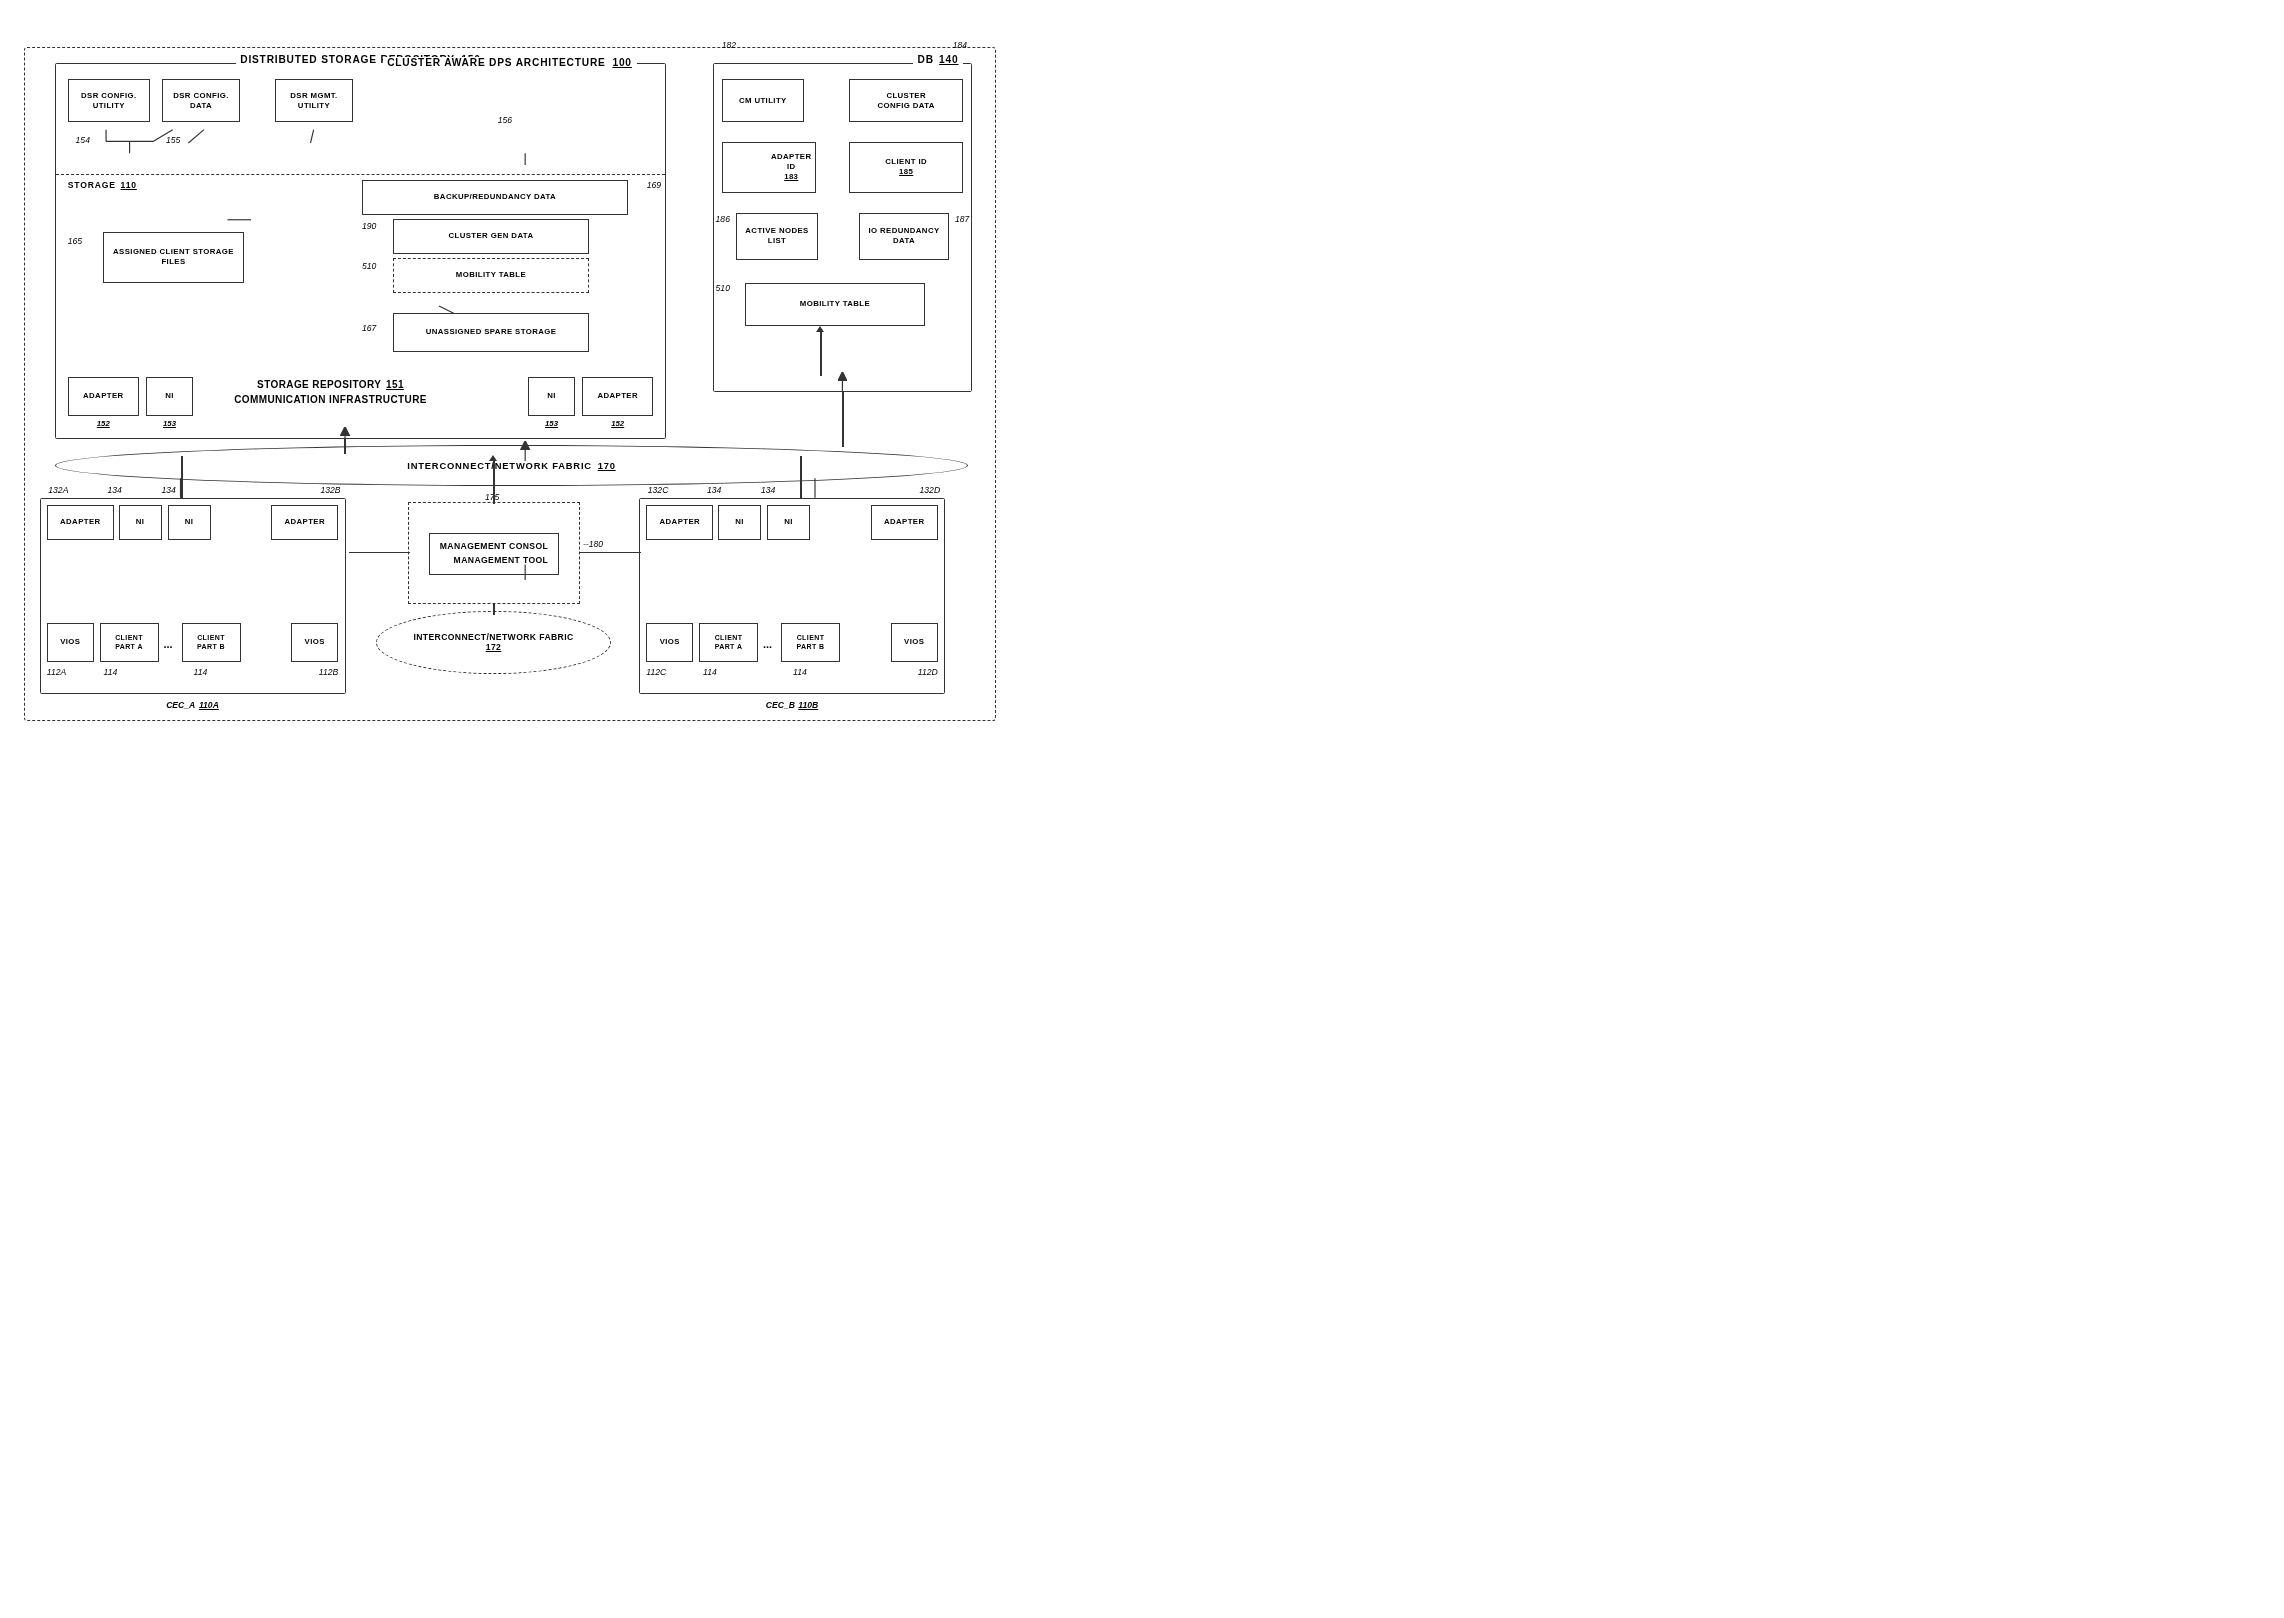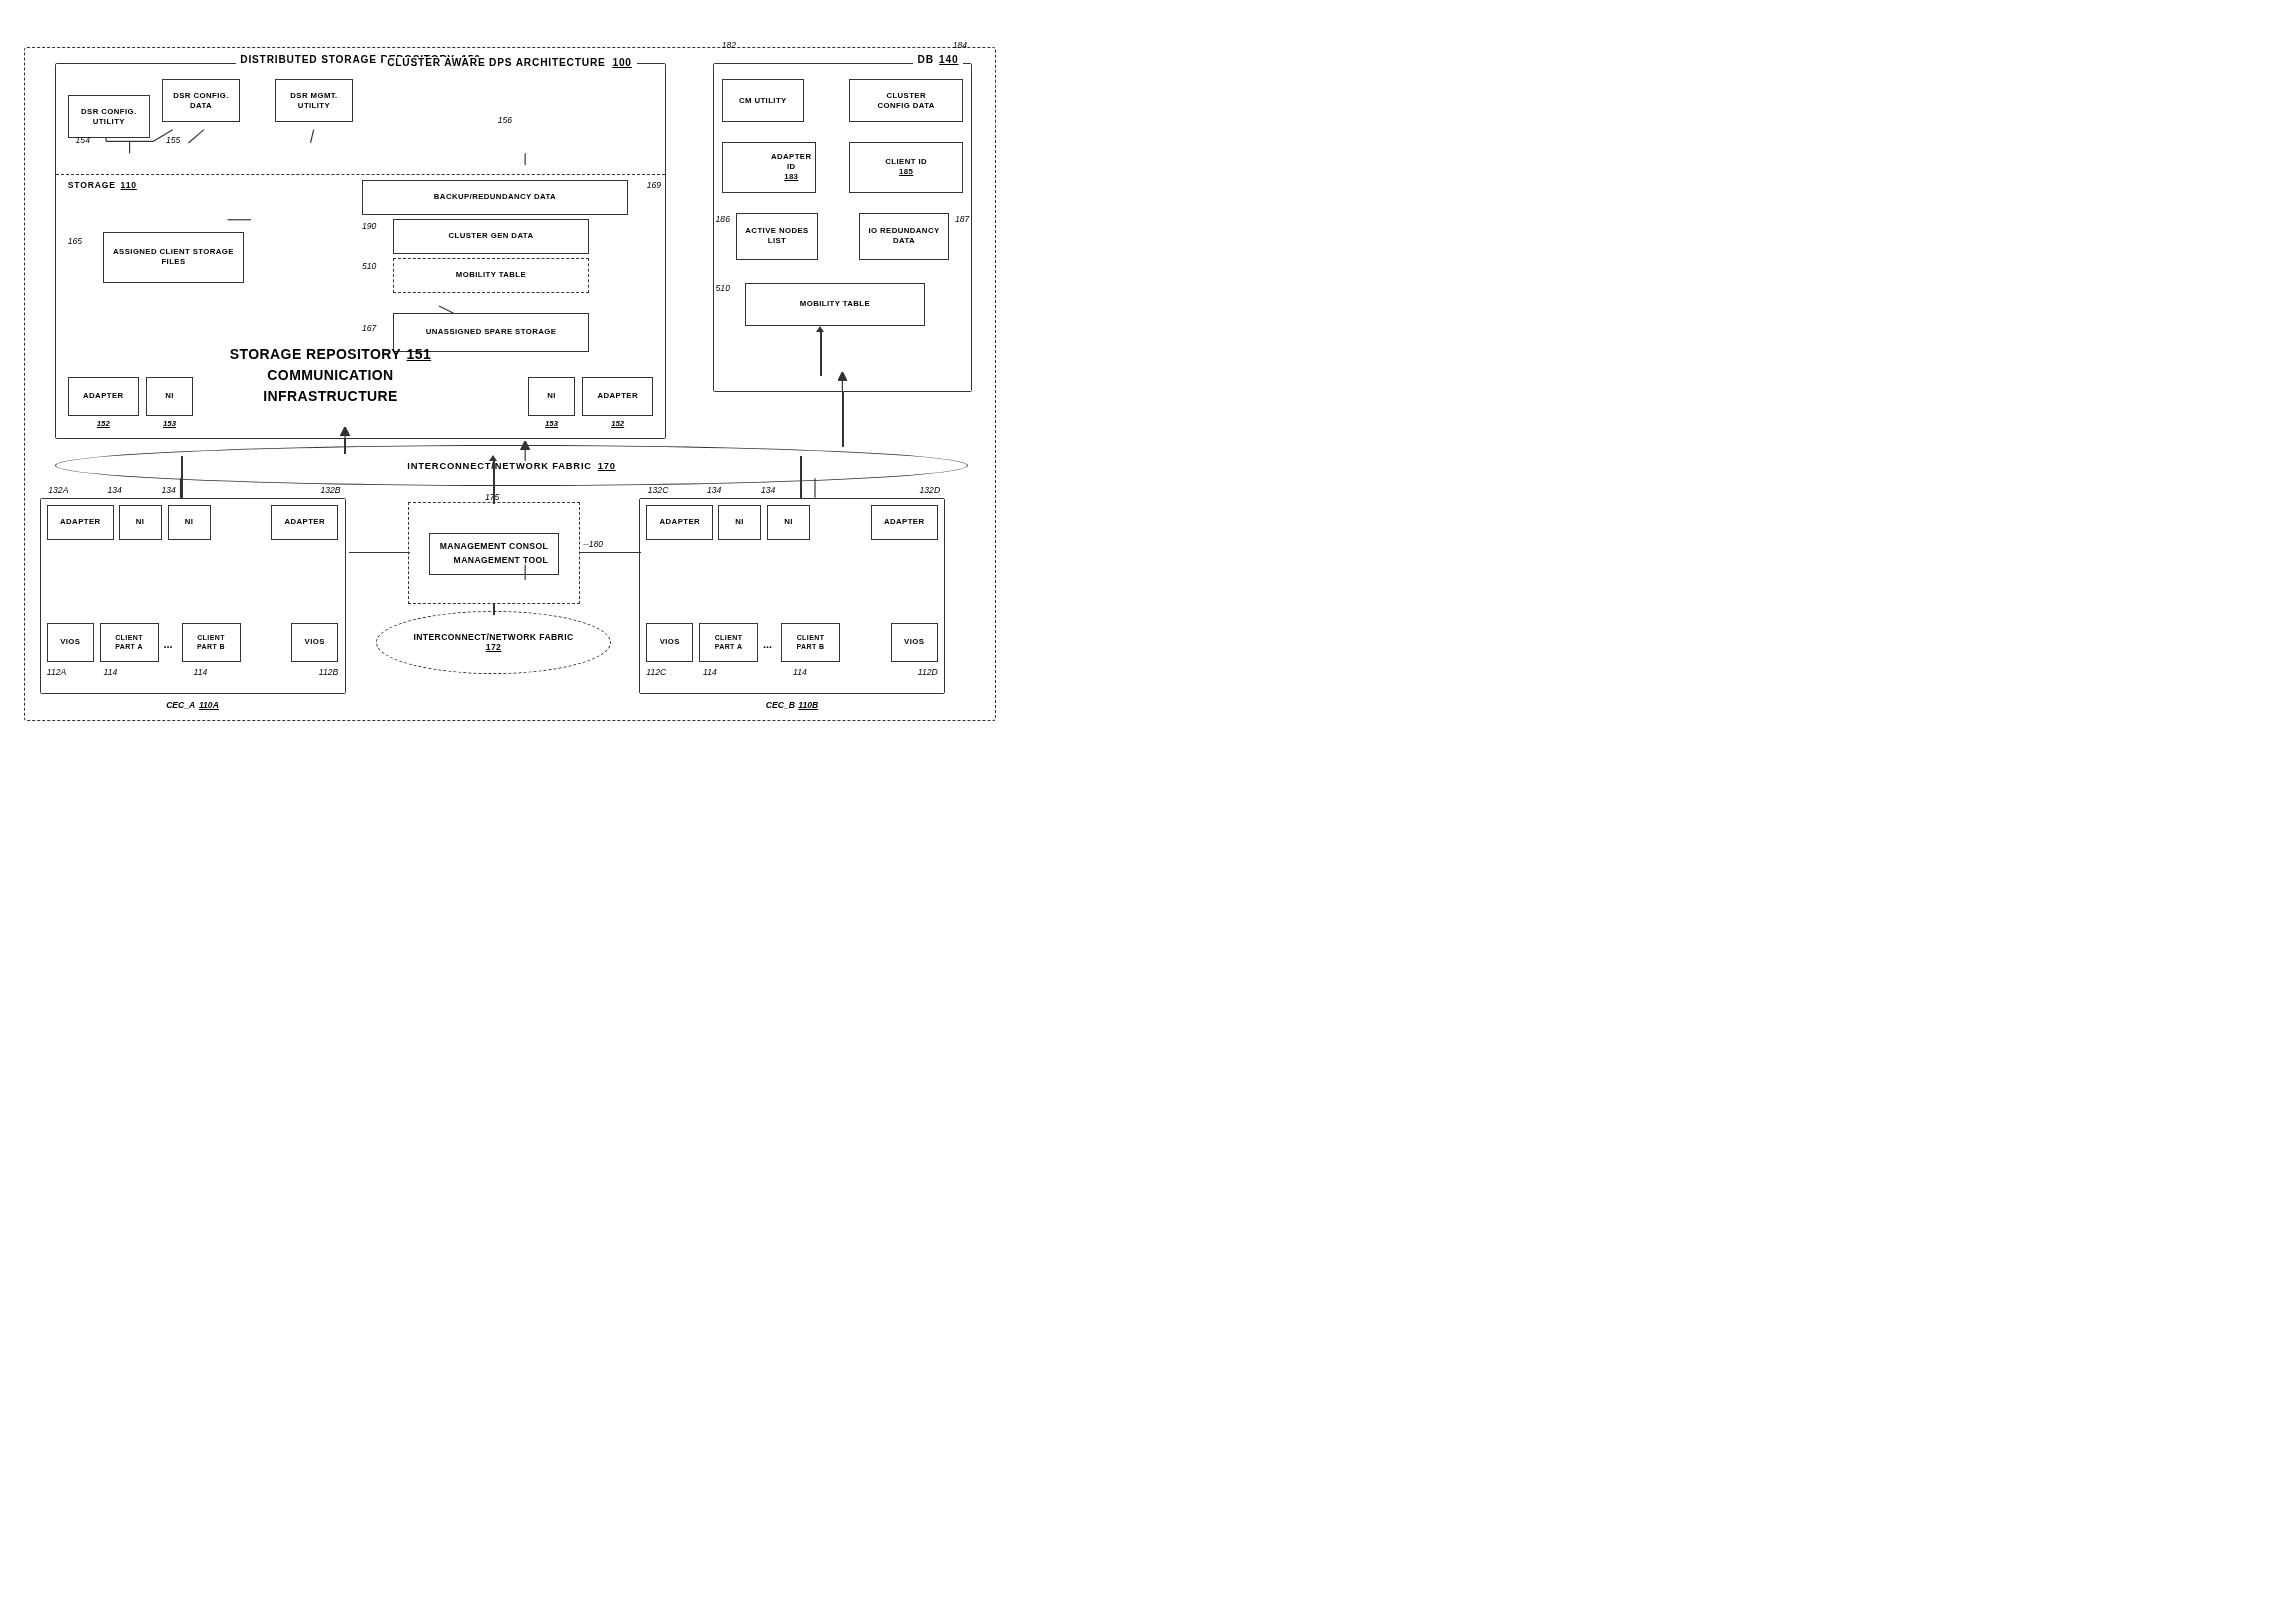--- a/index.html
+++ b/index.html
@@ -166,21 +166,21 @@
     <span>CLUSTER AWARE DPS ARCHITECTURE</span>
     <span style="text-decoration:underline; margin-left:3.1px;">100</span>
   </div>
 
   <div class="dsr-box">
     <div class="dsr-title">
       <span>DISTRIBUTED STORAGE REPOSITORY</span>
       <span style="text-decoration:underline; margin-left:3.1px;">150</span>
     </div>
 
-    <div class="small-box" style="top:15.7px; left:11.8px; width:82px; height:43px;margin-top:16px;">DSR CONFIG. UTILITY</div>
+    <div class="small-box" style="top:15.7px; left:11.8px; width:82px; height:43px;">DSR CONFIG. UTILITY</div>
 
     <div class="small-box" style="top:15.7px; left:106px; width:78px; height:43px;">DSR CONFIG. DATA</div>
 
     <div class="small-box" style="top:15.7px; left:219px; width:78px; height:43px;">DSR MGMT. UTILITY</div>
 
     <span class="ref" style="top:71px; left:19.6px;">154</span>
 
     <span class="ref" style="top:71px; left:110px;">155</span>
 
     <span class="ref" style="top:51px; right:153px;">156</span>
@@ -211,21 +211,21 @@
     <div class="small-box" style="bottom:22px; left:11.8px; width:71px; height:39px;">ADAPTER</div>
     <div style="position:absolute; bottom:9.4px; left:11.8px; font-size:7.8px; font-style:italic; font-weight:bold; text-align:center; width:71px;">
       <span style="text-decoration:underline;">152</span>
     </div>
 
     <div class="small-box" style="bottom:22px; left:90px; width:47px; height:39px;">NI</div>
     <div style="position:absolute; bottom:9.4px; left:90px; font-size:7.8px; font-style:italic; font-weight:bold; text-align:center; width:47px;">
       <span style="text-decoration:underline;">153</span>
     </div>
 
-    <div style="position:absolute; bottom:31px; left:145px; width:259px; text-align:center; font-size:14px; font-weight:bold; letter-spacing:0.4px; line-height:1.5;">
+    <div style="position:absolute; bottom:31px; left:145px; width:259px; text-align:center; font-size:10px; font-weight:bold; letter-spacing:0.4px; line-height:1.5;">
       <span>STORAGE REPOSITORY</span>
       <span style="text-decoration:underline; margin-left:1.6px;">151</span>
       <br>
       <span>COMMUNICATION INFRASTRUCTURE</span>
     </div>
 
     <div class="small-box" style="bottom:22px; right:90px; width:47px; height:39px;">NI</div>
     <div style="position:absolute; bottom:9.4px; right:90px; font-size:7.8px; font-style:italic; font-weight:bold; text-align:center; width:47px;">
       <span style="text-decoration:underline;">153</span>
     </div>

